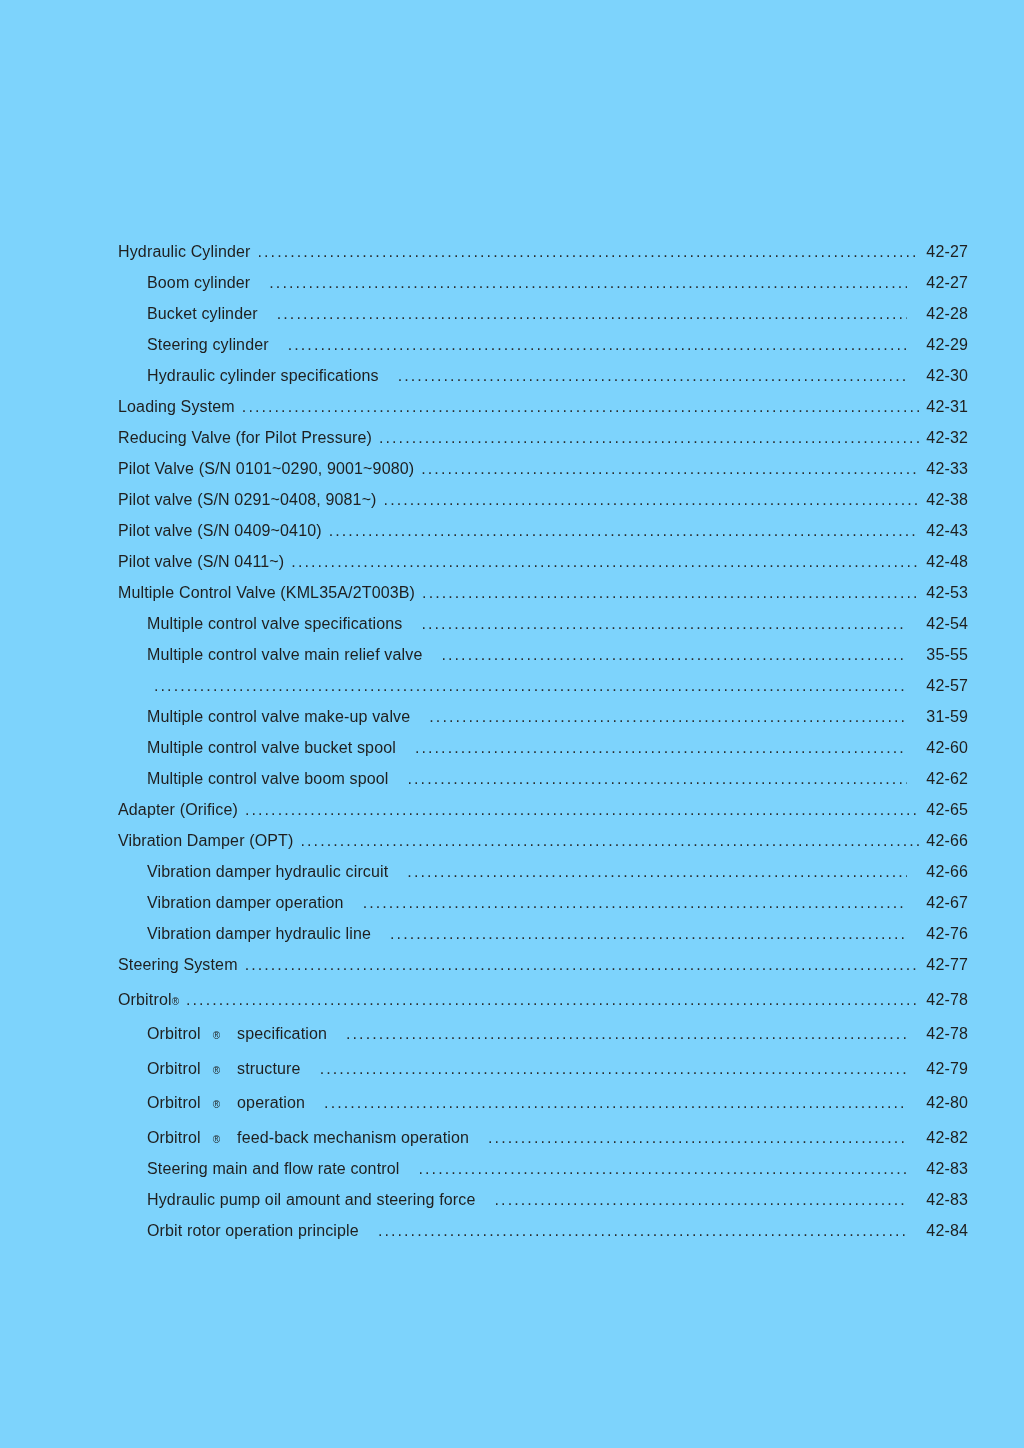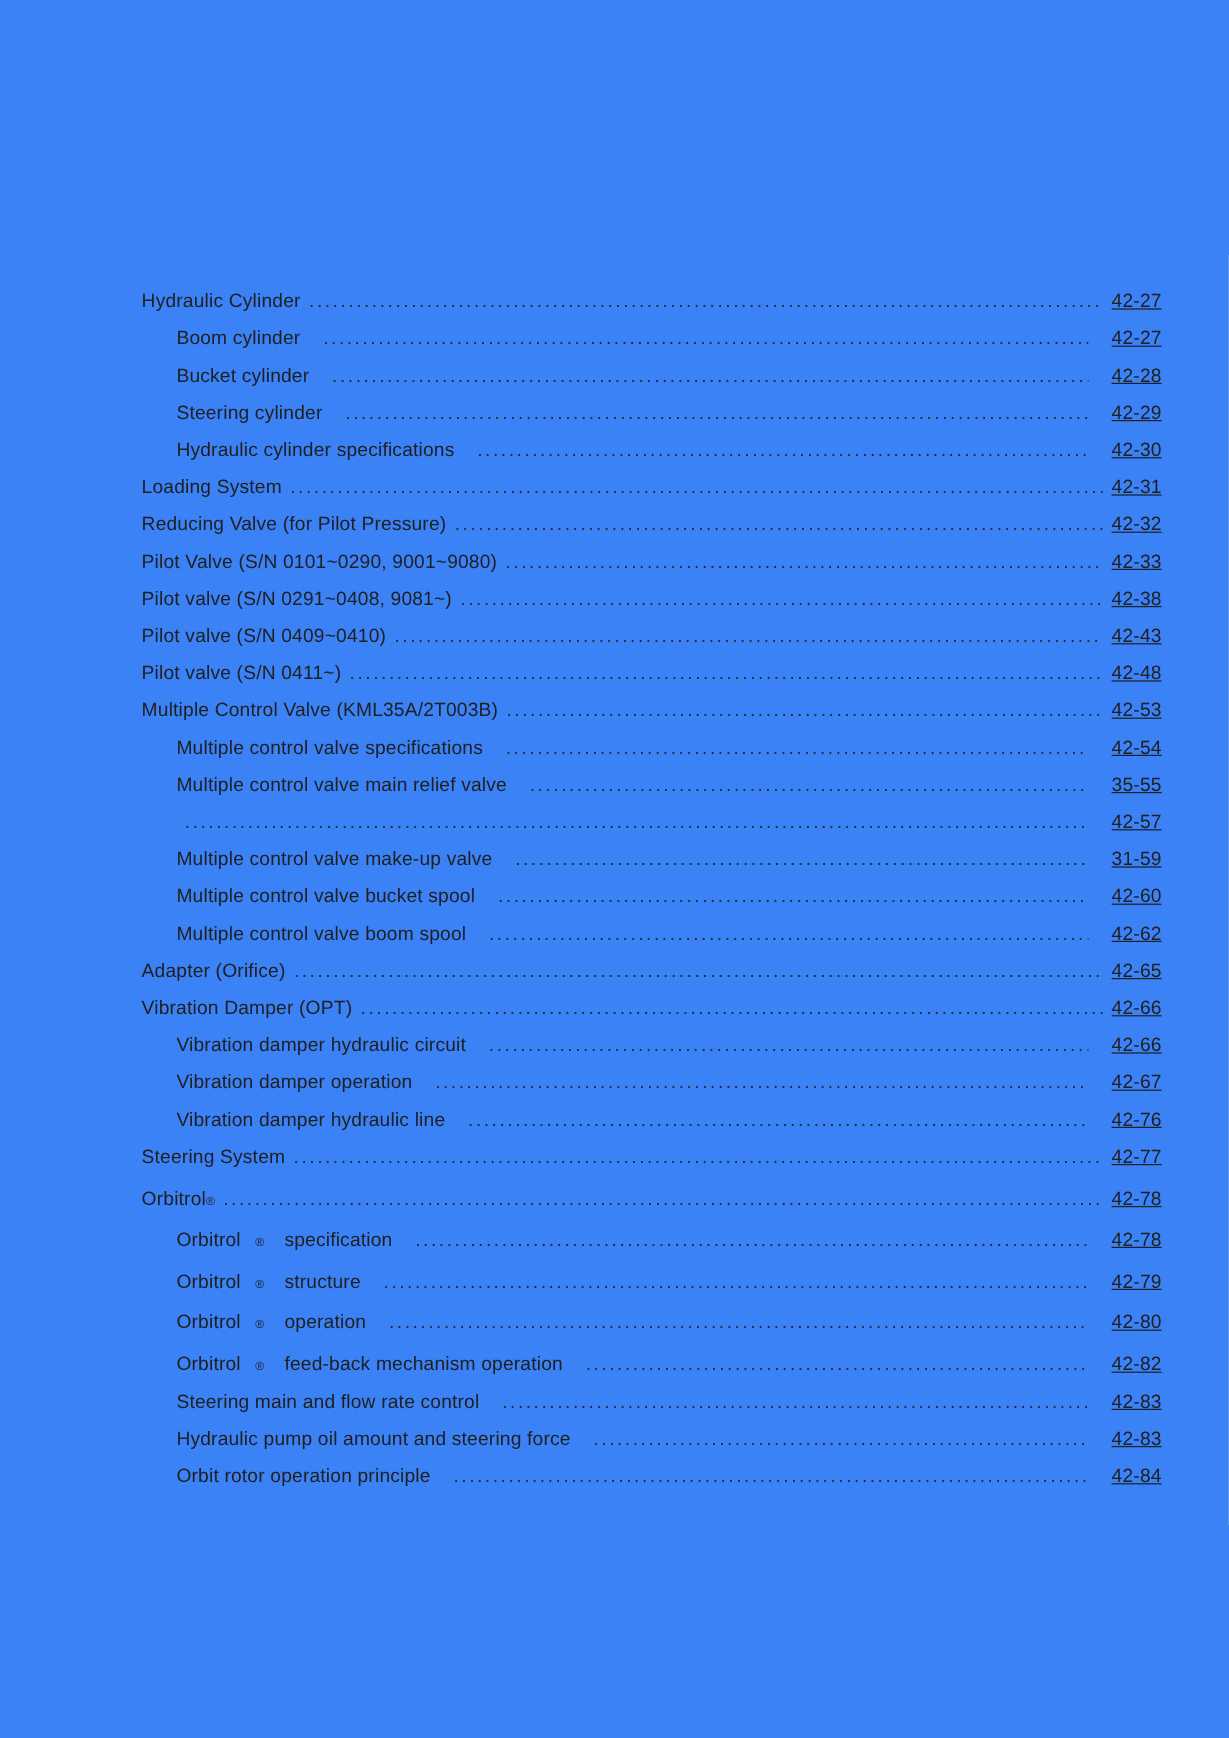--- a/index.html
+++ b/index.html
@@ -11,21 +11,21 @@
     width: 1024px;
     height: 1448px;
     position: relative;
     font-family: "Liberation Sans", "DejaVu Sans", sans-serif;
     color: #1f1f1f;
     overflow: hidden;
   }
   .page {
     position: absolute;
     inset: 0;
-    background: #3b82f6;
+    background: #7dd3fc;
   }
   .toc {
     position: absolute;
     left: 118px;
     top: 236px;
     width: 850px;
   }
   .row {
     display: flex;
     align-items: baseline;
@@ -63,21 +63,20 @@
     letter-spacing: 2.1px;
     margin-left: 7px;
     margin-right: 2px;
     color: #2a2a2a;
   }
   .p {
     flex-shrink: 0;
     padding-left: 5px;
     white-space: nowrap;
     letter-spacing: 0.15px;
-    text-decoration: underline;
   }
 </style>
 </head>
 <body>
 
 <div class="page">
   <div class="toc">
 
     <div class="row">
         <span class="t">Hydraulic Cylinder</span>

